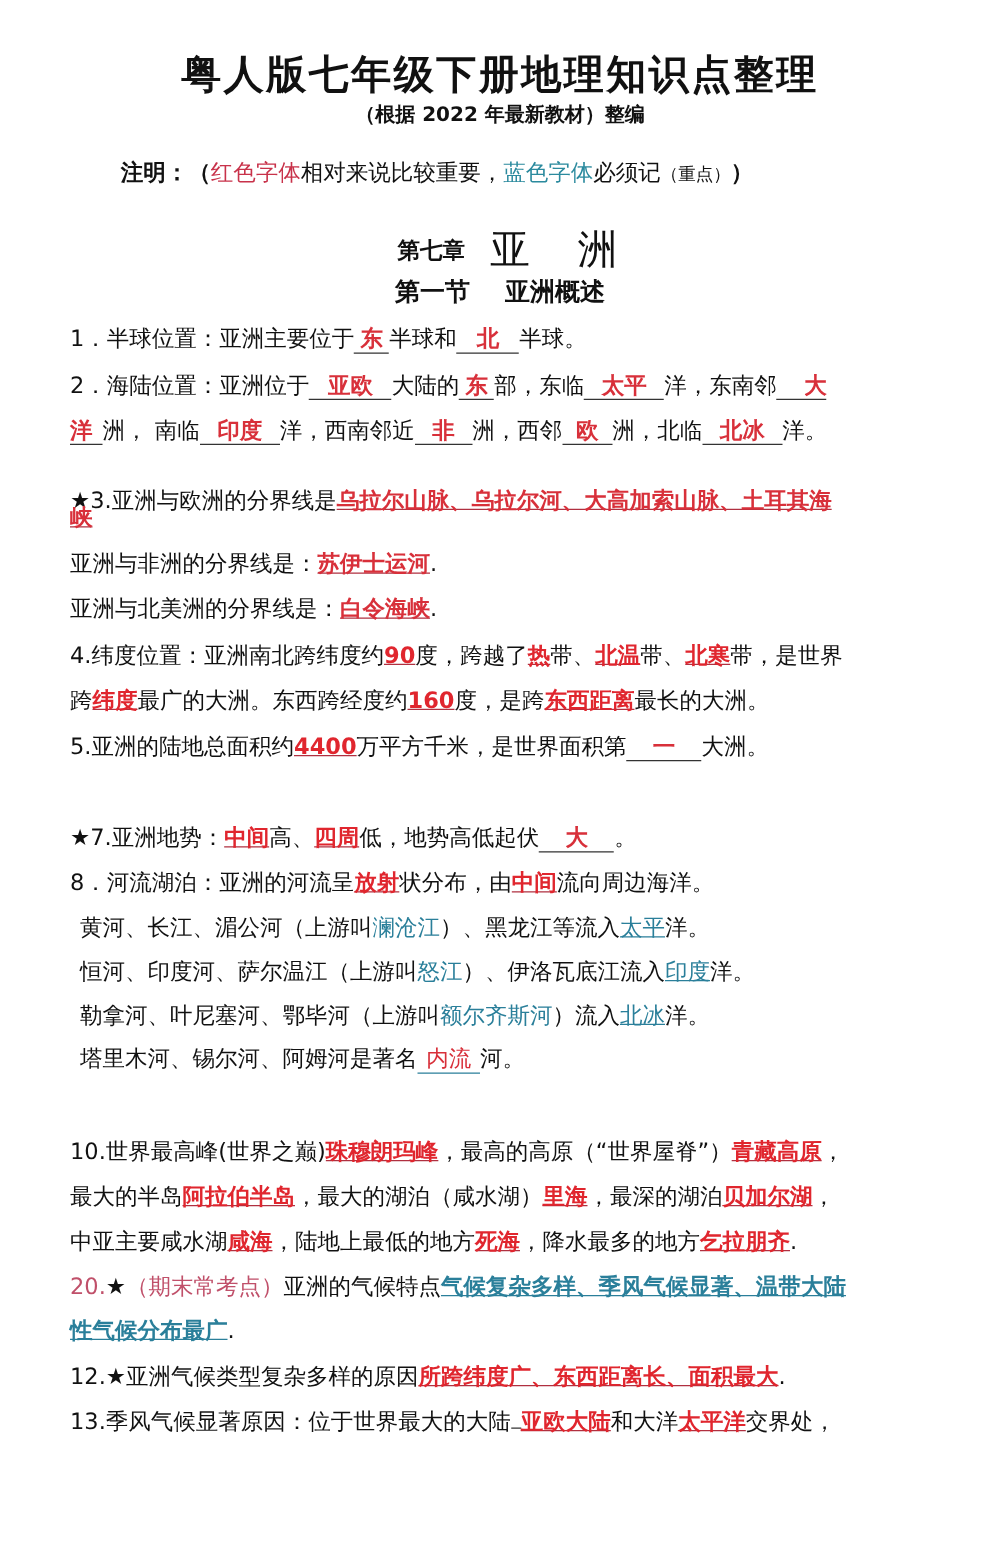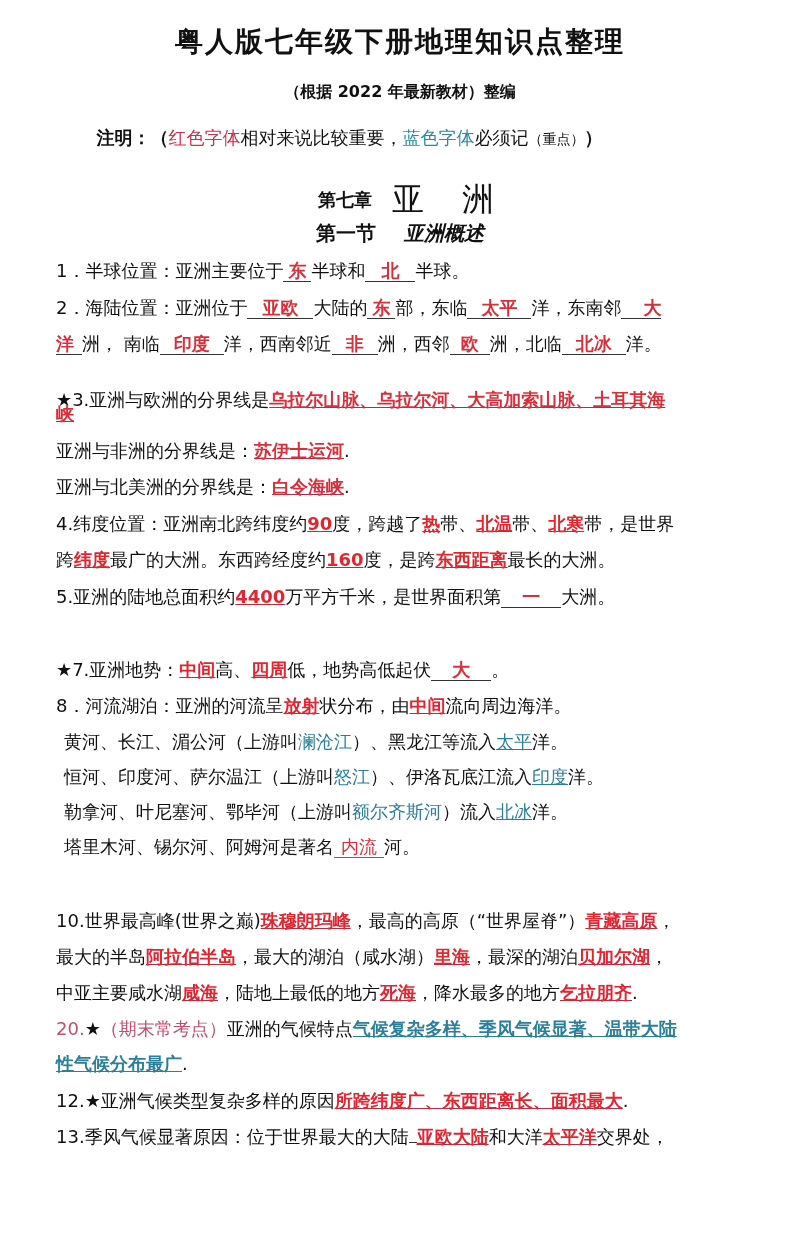--- a/index.html
+++ b/index.html
@@ -3,22 +3,22 @@
 <meta charset="utf-8">
 <style>
   html, body { margin: 0; padding: 0; background: #ffffff; }
   body {
     width: 800px; height: 1241px; overflow: hidden; position: relative;
     font-family: "DejaVu Serif", "Liberation Serif", serif;
     color: #111111;
   }
   .page { position: absolute; left: 0; top: 0; width: 800px; height: 1241px; }
   .title {
-    position: absolute; top: 23px; left: 0; width: 800px; text-align: center;
-    font-size: 28px; font-weight: bold; letter-spacing: 2px;
+    position: absolute; top: 38px; left: 0; width: 800px; text-align: center;
+    font-size: 32px; font-weight: bold; letter-spacing: 2px;
     font-family: "DejaVu Serif", serif;
   }
   .subtitle {
     position: absolute; top: 82px; left: 0; width: 800px; text-align: center;
     font-size: 16px; font-weight: bold;
     font-family: "DejaVu Sans", sans-serif;
   }
   .note {
     position: absolute; top: 126px; left: 0; width: 699px; text-align: center;
     font-size: 18px; font-family: "DejaVu Sans", sans-serif;
@@ -30,21 +30,21 @@
     position: absolute; top: 178px; left: 0; width: 800px; text-align: center;
     font-family: "DejaVu Serif", serif;
     margin-left: 13px;
   }
   .chapter .num { font-size: 18px; font-weight: bold; vertical-align: middle; }
   .chapter .name { font-size: 32px; margin-left: 20px; letter-spacing: 14px; vertical-align: middle; }
   .section {
     position: absolute; top: 220px; left: 0; width: 800px; text-align: center;
     font-family: "DejaVu Serif", serif; font-size: 20px; font-weight: bold;
   }
-  .section .name { margin-left: 28px; font-style: italic; }
+  .section .name { margin-left: 28px; }
 
   .line {
     position: absolute; left: 56px; font-size: 18px; white-space: nowrap;
     font-family: "DejaVu Sans", sans-serif;
   }
   .line.indent { left: 64px; }
   .rb { color: #e0262e; font-weight: bold; text-decoration: underline; text-decoration-color: #b03040; }
   .ri { color: #d8303a; font-weight: bold; font-family: "DejaVu Serif", serif; text-decoration: underline; text-decoration-color: #b03040; }
   .b { color: #2a7f9a; }
   .bu { color: #2a7f9a; text-decoration: underline; text-decoration-color: #2a7f9a; }

